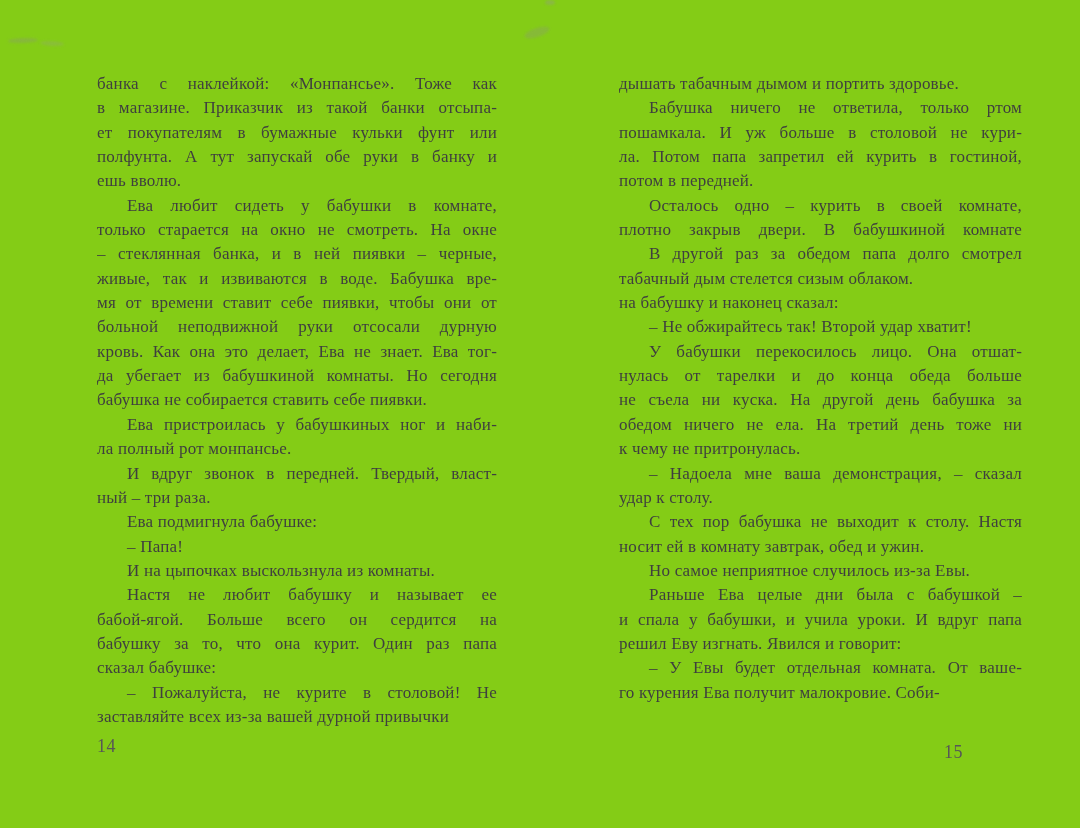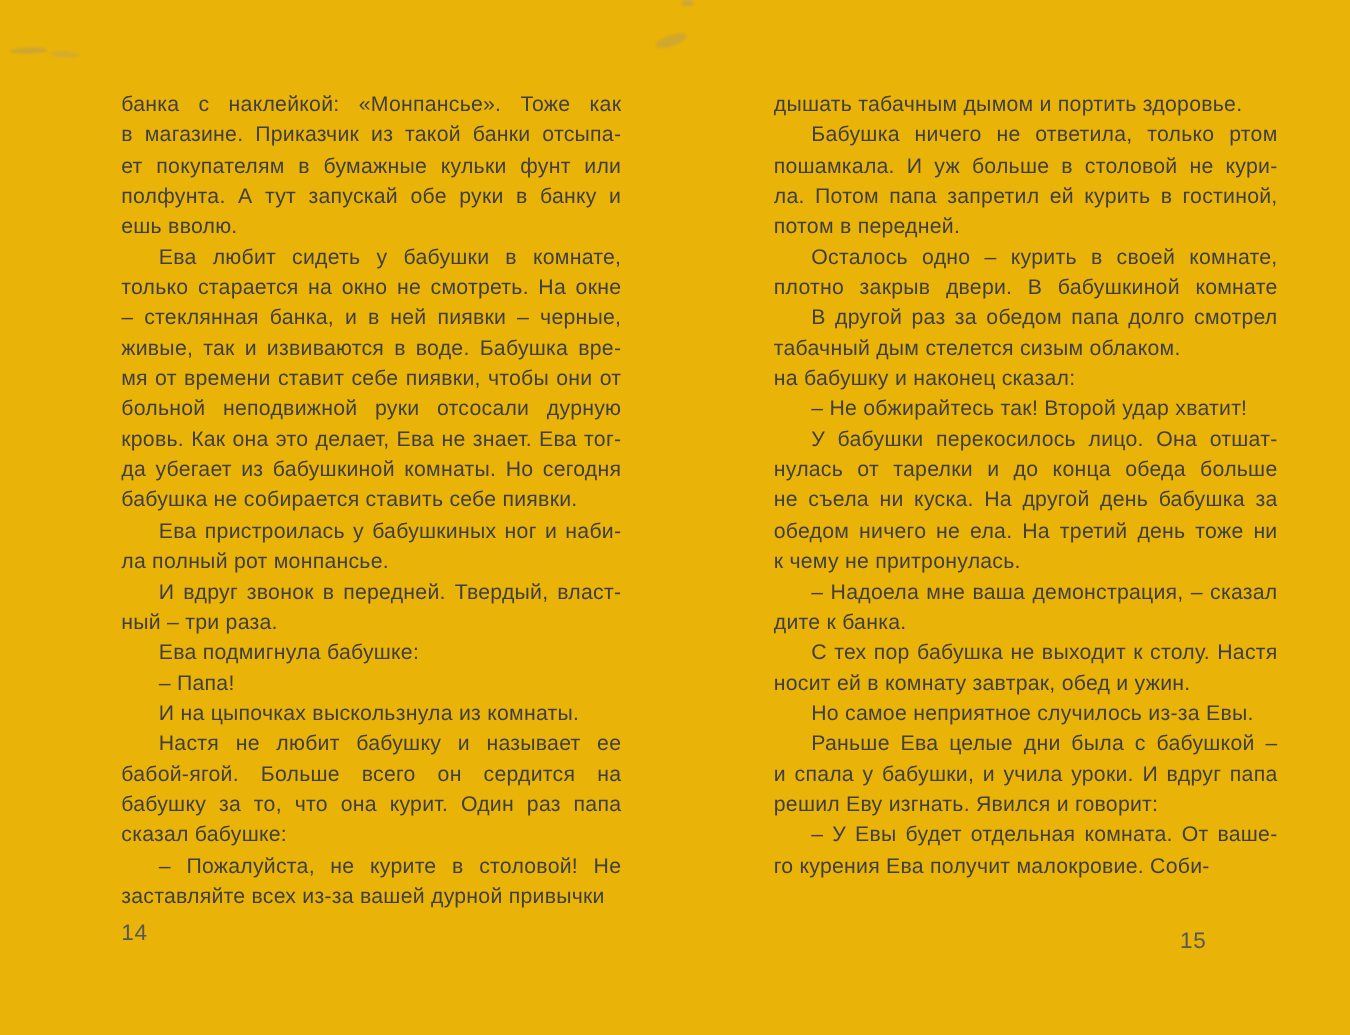--- a/index.html
+++ b/index.html
@@ -10,21 +10,22 @@
   body {
     width: 1080px;
     height: 828px;
     position: relative;
     overflow: hidden;
     font-family: "Liberation Sans", "DejaVu Sans", sans-serif;
   }
   .book-spread {
     position: absolute;
     inset: 0;
-    background: #eab308;
+    background: #84cc16;
+    font-family: Liberation Serif, serif;
   }
   .page-column {
     position: absolute;
     top: 72px;
     color: #3f3f3f;
     font-size: 17px;
     letter-spacing: 0.2px;
   }
   .page-column.left  { left: 97px;  width: 400px; }
   .page-column.right { left: 583px; width: 403px; margin-left: 36px; }
@@ -132,21 +133,21 @@
       <div class="tline indent">В другой раз за обедом папа долго смотрел</div>
       <div class="tline last">табачный дым стелется сизым облаком.</div>
       <div class="tline last">на бабушку и наконец сказал:</div>
       <div class="tline indent last">– Не обжирайтесь так! Второй удар хватит!</div>
       <div class="tline indent">У бабушки перекосилось лицо. Она отшат-</div>
       <div class="tline">нулась от тарелки и до конца обеда больше</div>
       <div class="tline">не съела ни куска. На другой день бабушка за</div>
       <div class="tline">обедом ничего не ела. На третий день тоже ни</div>
       <div class="tline last">к чему не притронулась.</div>
       <div class="tline indent">– Надоела мне ваша демонстрация, – сказал</div>
-      <div class="tline last">дите к банка.</div>
+      <div class="tline last">удар к столу.</div>
       <div class="tline indent">С тех пор бабушка не выходит к столу. Настя</div>
       <div class="tline last">носит ей в комнату завтрак, обед и ужин.</div>
       <div class="tline indent last">Но самое неприятное случилось из-за Евы.</div>
       <div class="tline indent">Раньше Ева целые дни была с бабушкой –</div>
       <div class="tline">и спала у бабушки, и учила уроки. И вдруг папа</div>
       <div class="tline last">решил Еву изгнать. Явился и говорит:</div>
       <div class="tline indent">– У Евы будет отдельная комната. От ваше-</div>
       <div class="tline last">го курения Ева получит малокровие. Соби-</div>
     </div>
 

